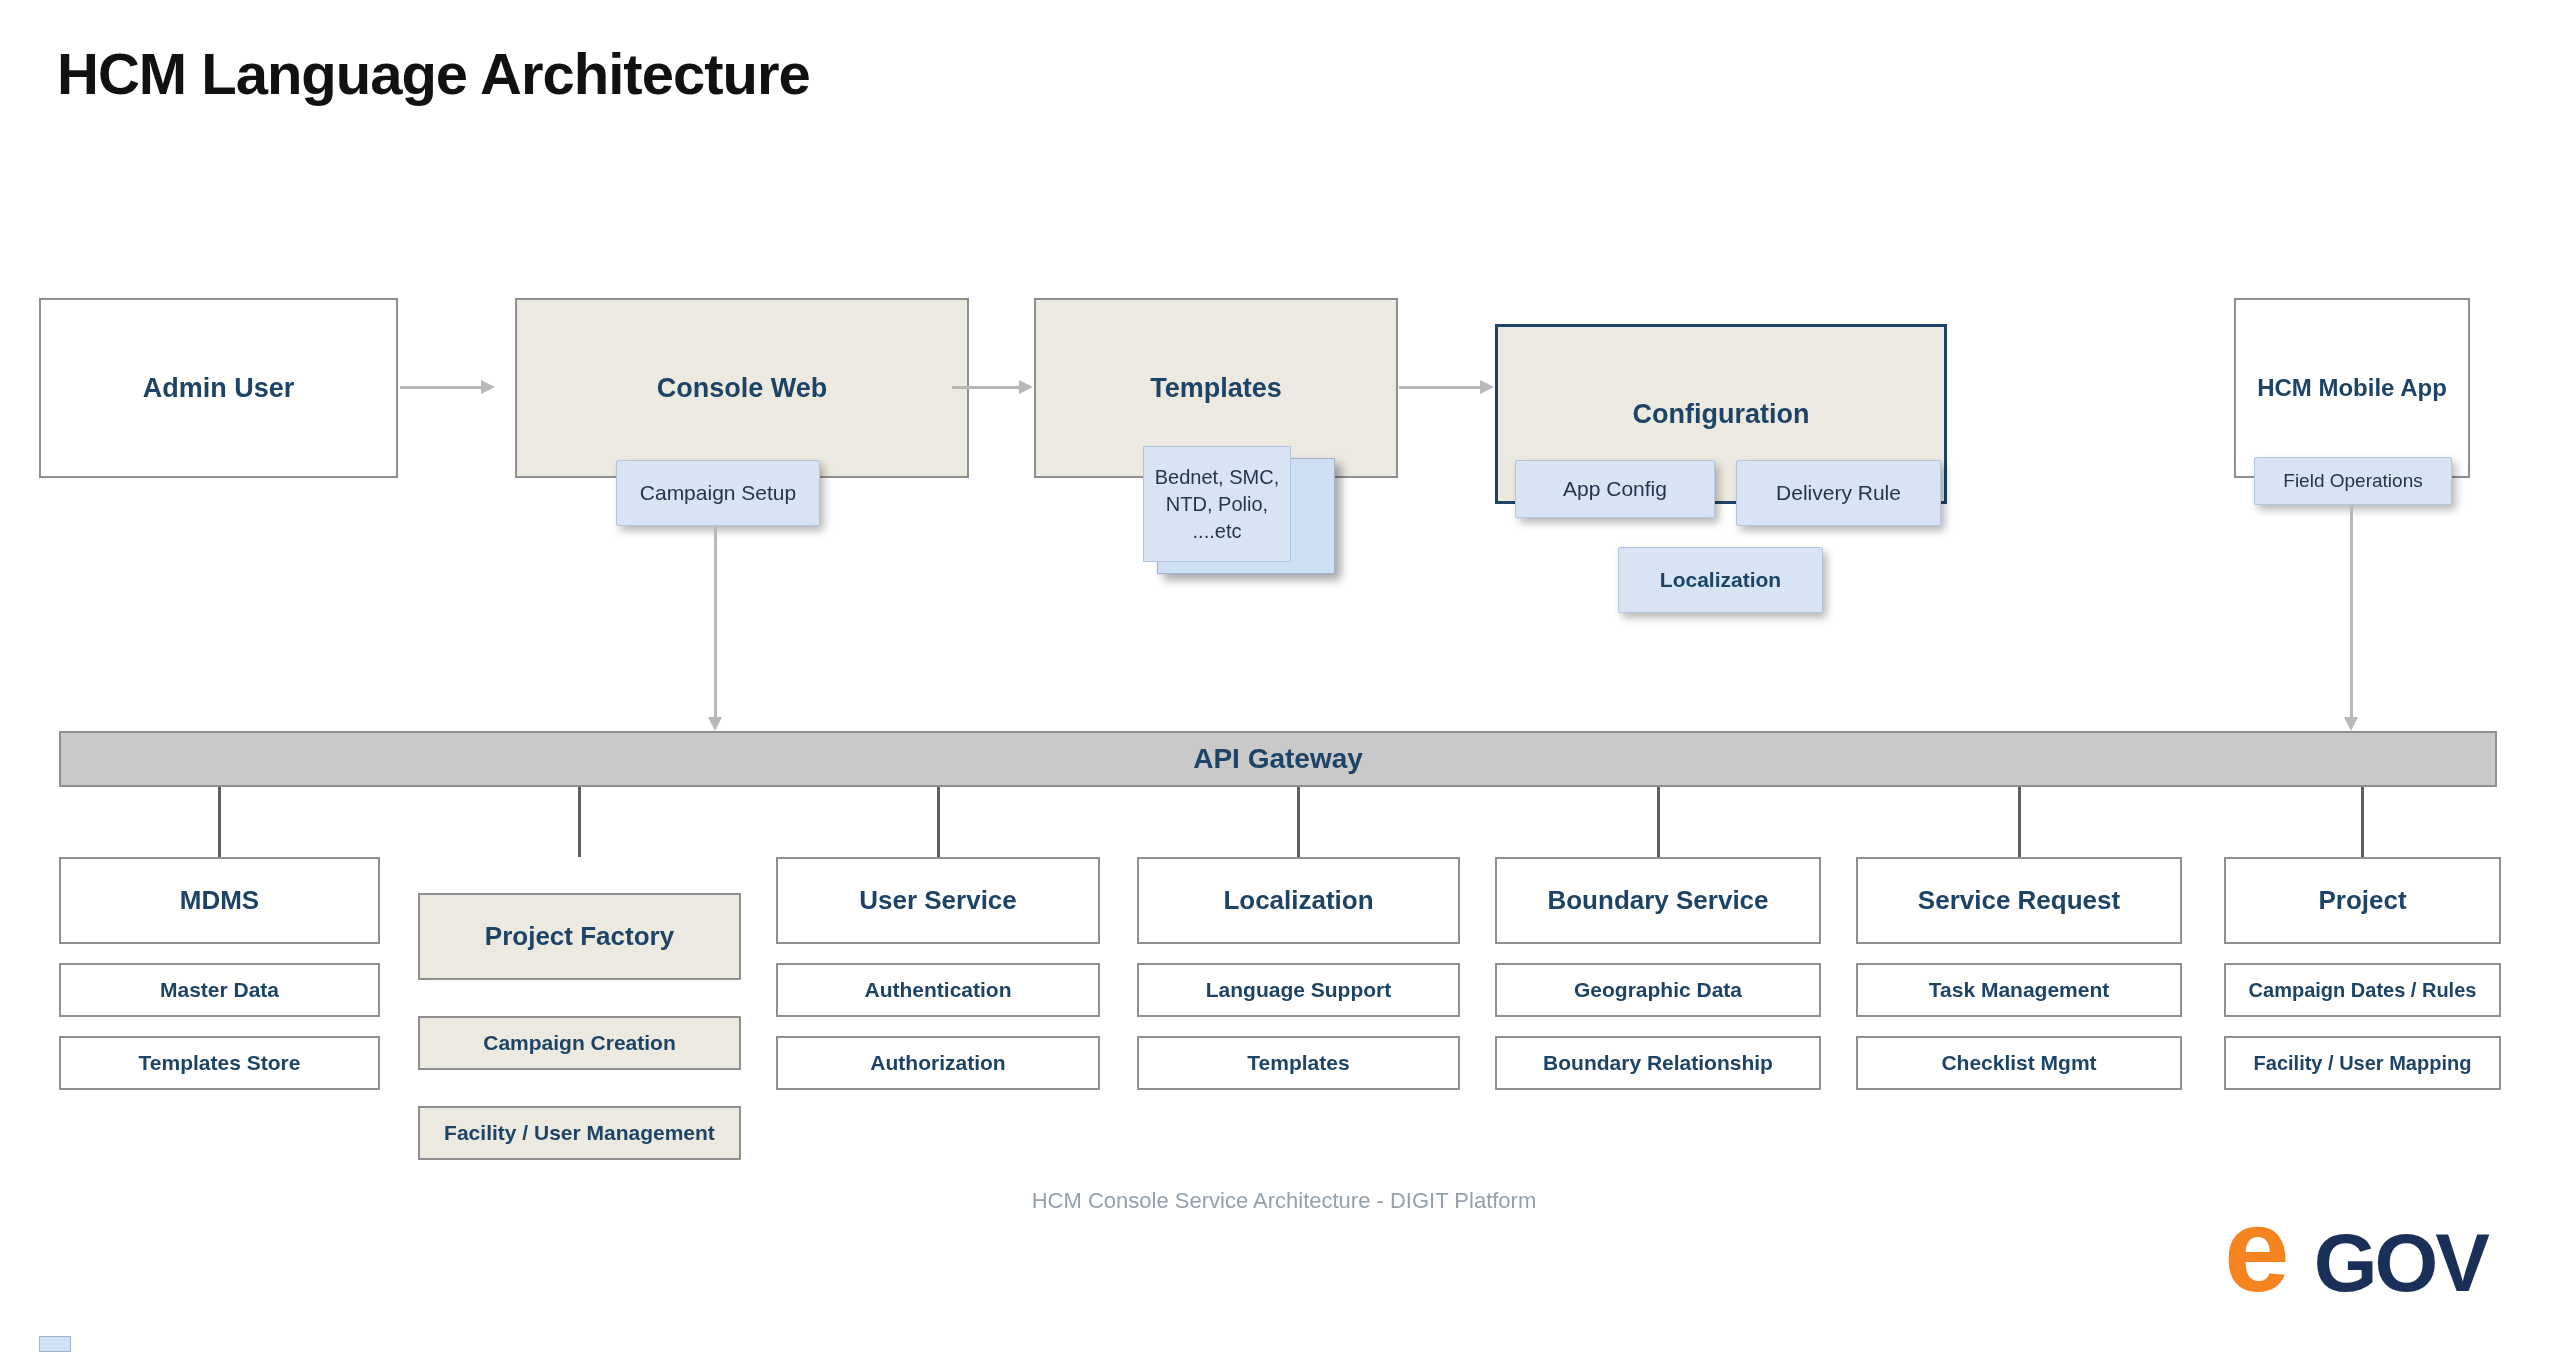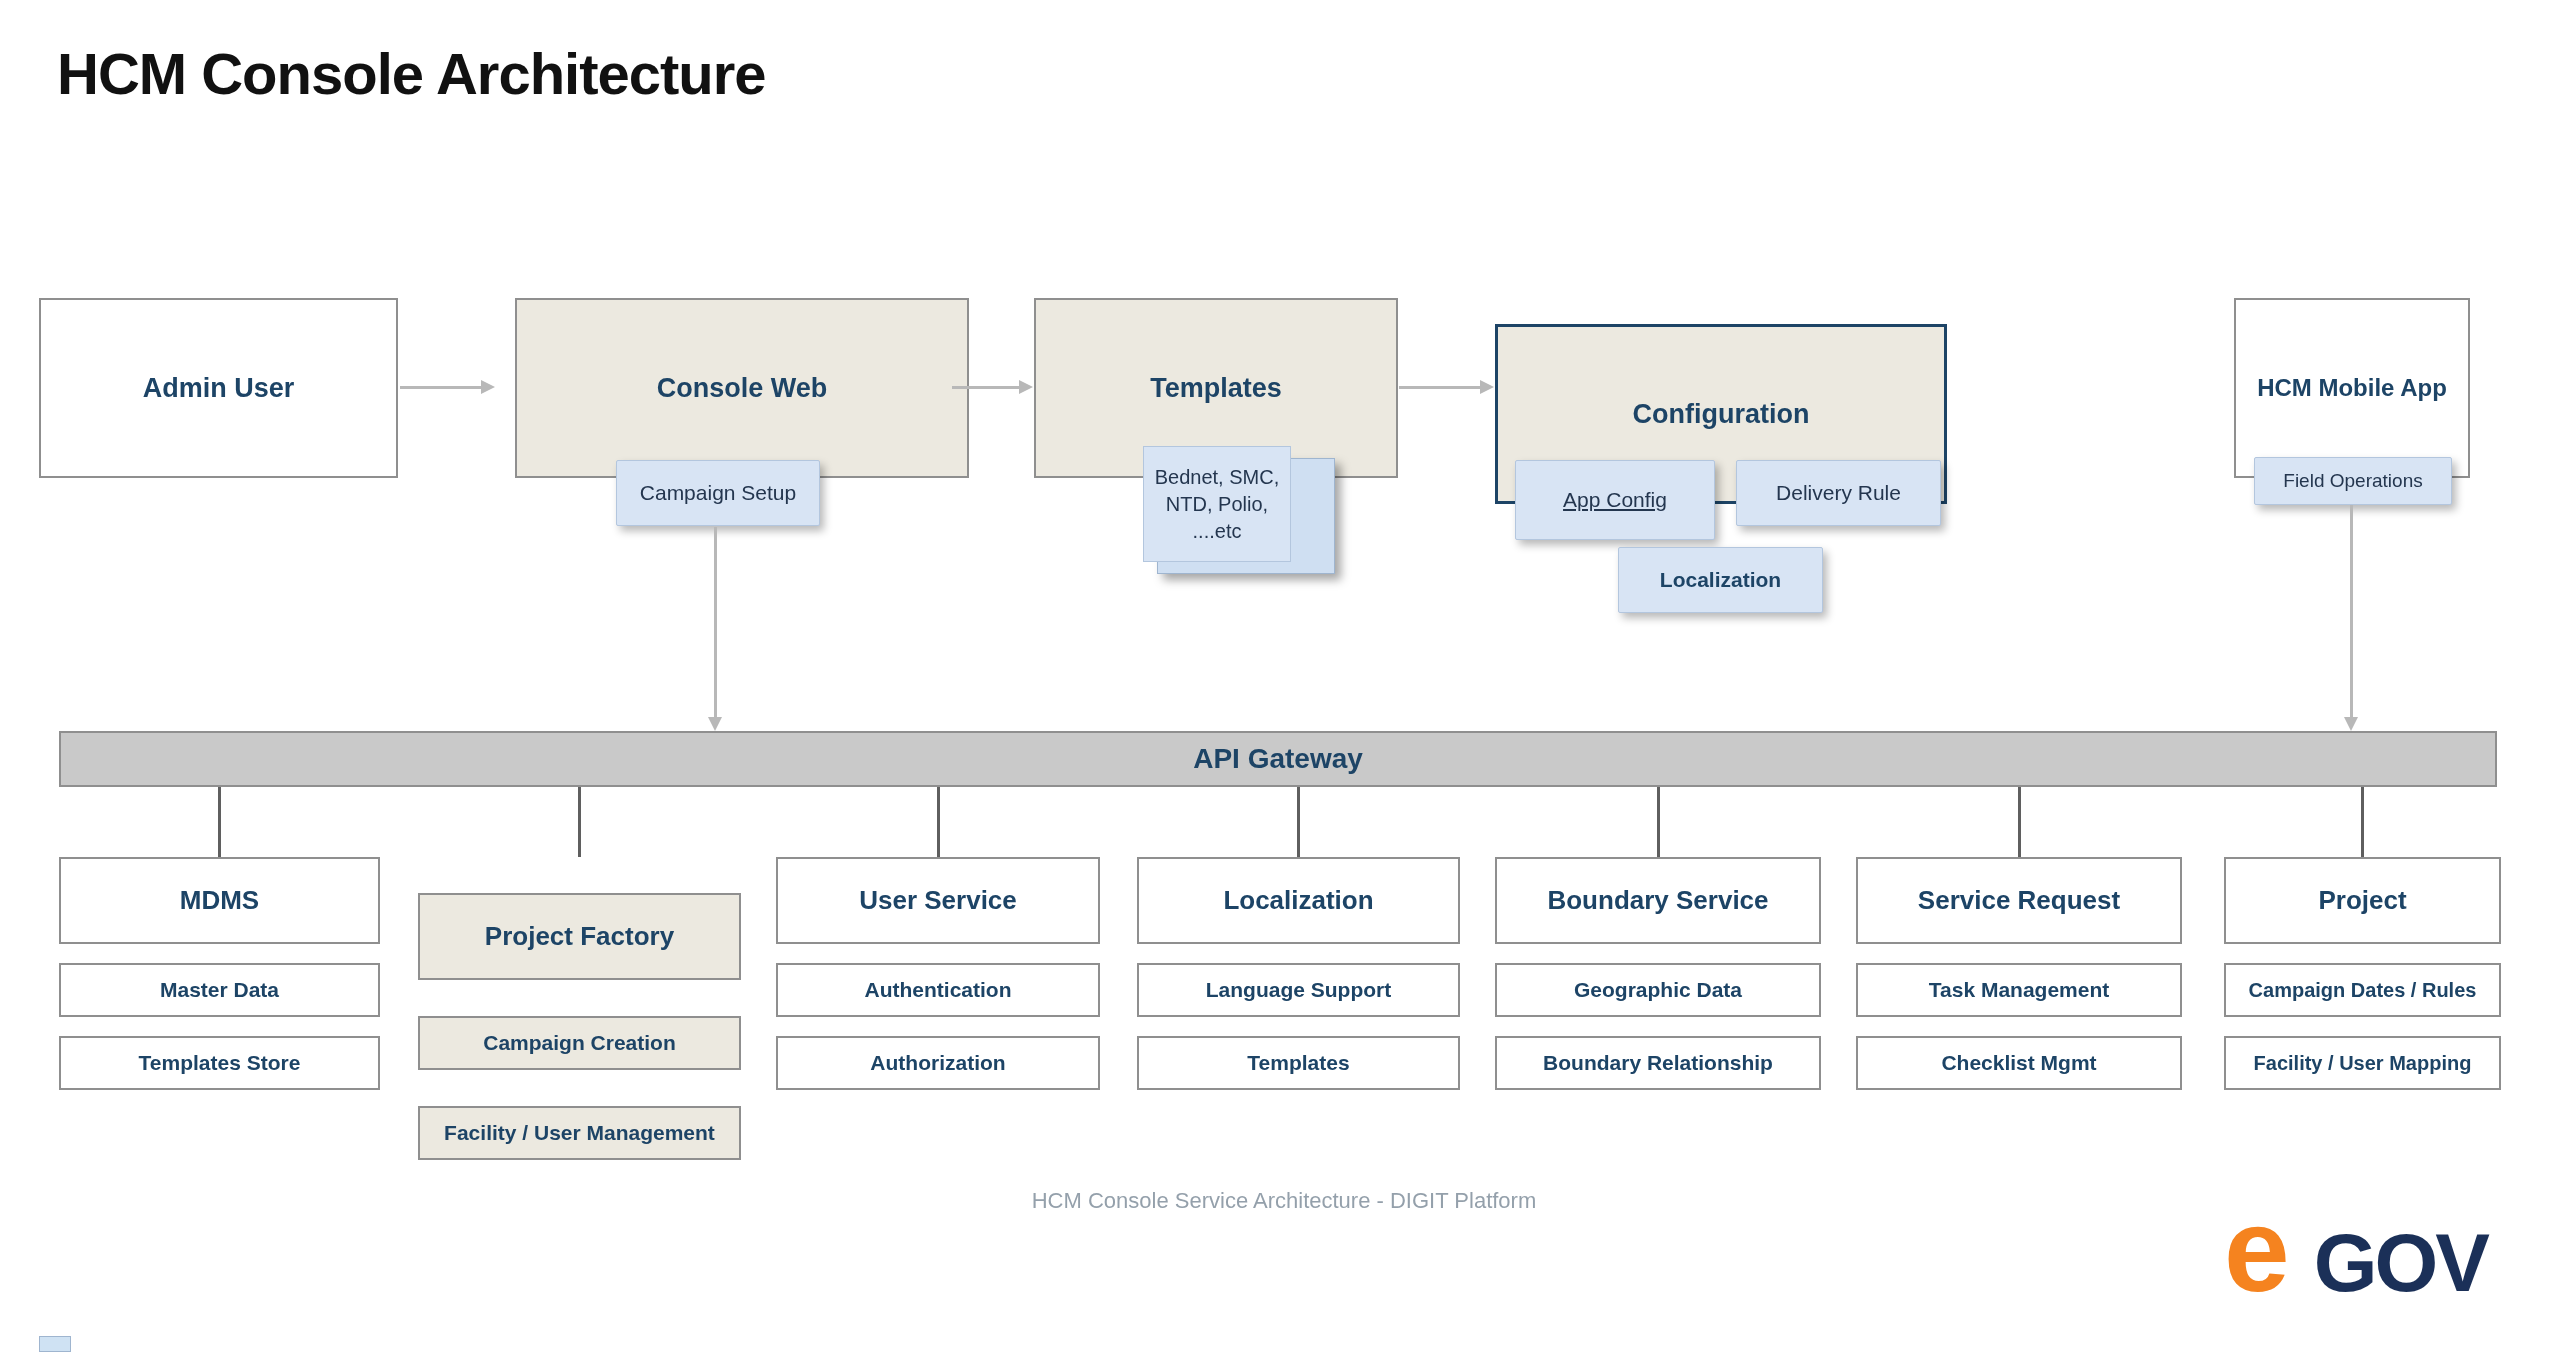--- a/index.html
+++ b/index.html
@@ -99,42 +99,42 @@
   .cropped-shape{
     position:absolute;left:39px;top:1336px;width:32px;height:16px;
     background:#cfe2f3;border:1px solid #9fb5cf;box-sizing:border-box;
   }
 </style>
 </head>
 <body>
 
 <div class="canvas">
 
-  <div class="title">HCM Console Architecture</div>
+  <div class="title">HCM Language Architecture</div>
 
   <div class="box" style="left:39px;width:359px;">Admin User</div>
   <div class="box beige" style="left:496px;width:454px;margin-left:19px;">Console Web</div>
   <div class="box beige" style="left:1034px;width:364px;">Templates</div>
   <div class="box beige navy-border" style="left:1495px;width:452px;margin-top:26px;">Configuration</div>
   <div class="box" style="left:2234px;width:236px;font-size:24px;">HCM Mobile App</div>
 
   <div class="h-arrow" style="left:400px;width:82px;"></div>
   <div class="h-arrow" style="left:952px;width:68px;"></div>
   <div class="h-arrow" style="left:1399px;width:82px;"></div>
 
   <div class="badge" style="left:616px;top:460px;width:204px;height:66px;">Campaign Setup</div>
 
   <div class="stack-wrap">
     <div class="stack-back"></div>
     <div class="stack-front">Bednet, SMC,
 NTD, Polio,
 ....etc</div>
   </div>
 
-  <div class="badge" style="left:1515px;top:460px;width:200px;height:80px;text-decoration:underline;">App Config</div>
+  <div class="badge" style="left:1515px;top:460px;width:200px;height:58px;">App Config</div>
   <div class="badge" style="left:1736px;top:460px;width:205px;height:66px;">Delivery Rule</div>
   <div class="badge bold" style="left:1618px;top:547px;width:205px;height:66px;">Localization</div>
   <div class="badge" style="left:2254px;top:457px;width:198px;height:48px;font-size:19px;">Field Operations</div>
 
   <div class="v-arrow" style="left:714px;top:527px;height:191px;"></div>
   <div class="v-arrow" style="left:2350px;top:505px;height:213px;"></div>
 
   <div class="gateway">API Gateway</div>
 
   <div class="connector" style="left:218px;"></div>

